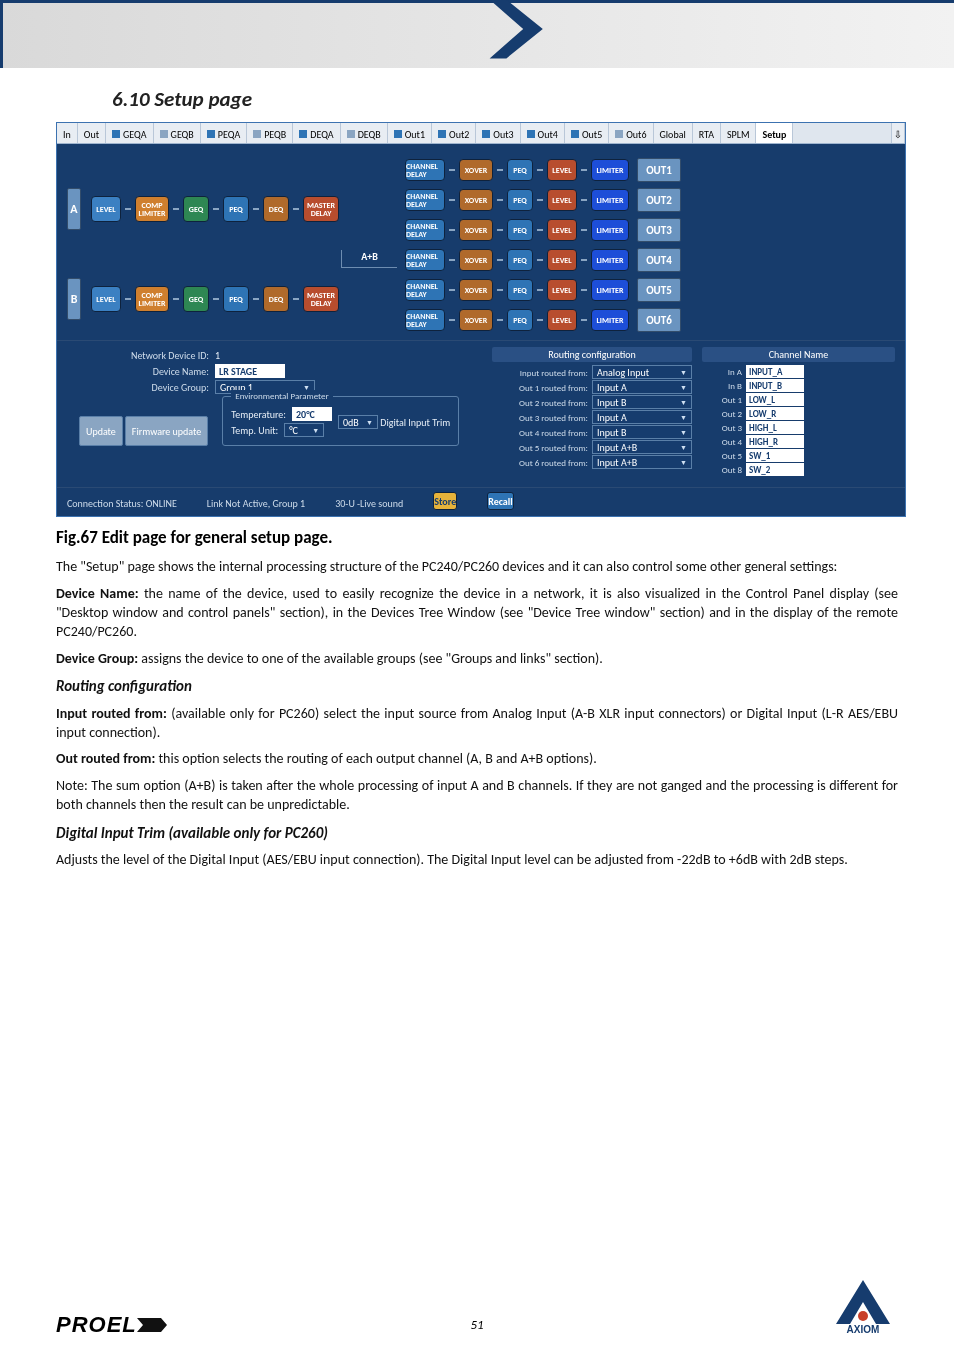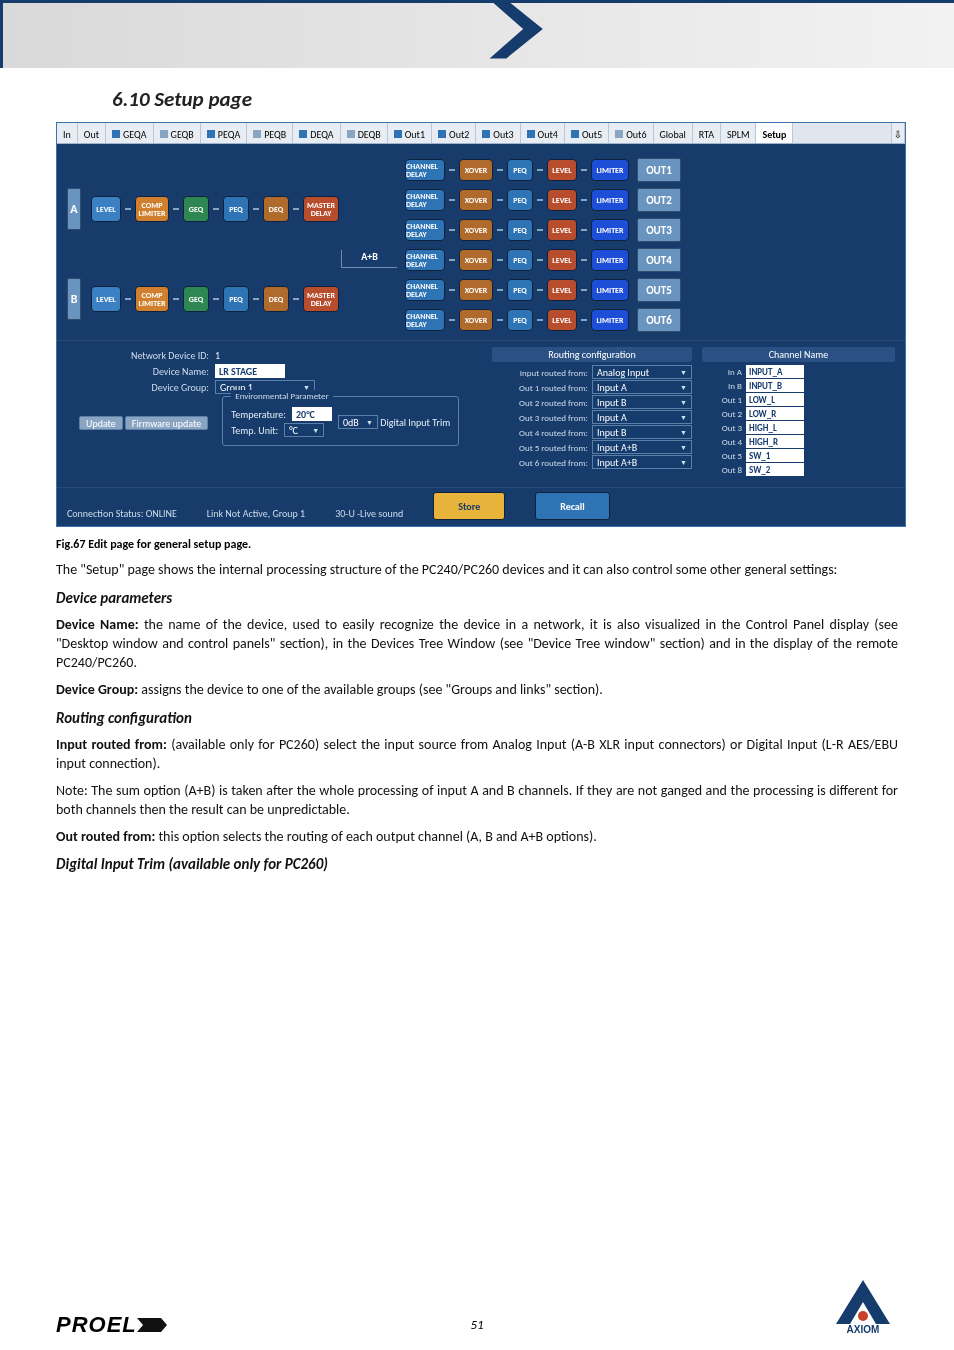--- a/index.html
+++ b/index.html
@@ -42,37 +42,37 @@
   .out-name{width:44px;height:24px;background:#6a94c0;border:1px solid #334d6b;color:#fff;font-weight:bold;font-size:11px;display:flex;align-items:center;justify-content:center;margin-left:4px;border-radius:2px;}
 
   .settings { background:#173c6c; color:#e4ecf5; font-size:10px; display:flex; padding:6px 10px 10px 22px; gap:10px; border-top:1px solid #2a4a74; }
   .s-left { flex:1; }
   .s-row { display:flex; align-items:center; gap:6px; margin:2px 0; }
   .s-label { width:130px; text-align:right; color:#cddbea; }
   .s-val { background:#fff; color:#163c6e; font-weight:bold; height:14px; min-width:70px; padding:0 4px; display:inline-flex; align-items:center; }
   .s-sel { background:#163c6e; border:1px solid #5a7fa8; color:#fff; height:14px; min-width:100px; padding:0 4px; display:inline-flex; align-items:center; justify-content:space-between; }
   .dd::after{content:"▼";font-size:7px;margin-left:4px;color:#cfe0f2;}
   .fw{display:flex;gap:2px;margin-top:20px;}
-  .fw .btn{background:#8aa5c2;color:#fff;border:1px solid #5a7fa8;height:14px;padding:0 6px;display:inline-flex;align-items:center;border-radius:2px;}
+  .fw .btn{background:#8aa5c2;color:#fff;border:1px solid #5a7fa8;height:30px;padding:0 6px;display:inline-flex;align-items:center;border-radius:2px;}
   .env-box{border:1px solid #5a7fa8;border-radius:3px;padding:8px 8px 6px 8px;margin-left:8px;position:relative;display:flex;gap:6px;align-items:center;text-align:right;}
   .env-box .legend{position:absolute;top:-7px;left:8px;background:#173c6c;padding:0 4px;font-size:9px;color:#cddbea;}
 
   .s-right{flex:1;display:flex;gap:10px;}
   .routing,.chnames{flex:1;}
   .panel-title{text-align:center;background:#2a5084;color:#fff;font-size:10px;padding:1px 0;margin-bottom:3px;border-radius:2px;}
   .r-row{display:flex;align-items:center;gap:4px;margin:1px 0;}
   .r-lbl{width:96px;text-align:right;font-size:9px;color:#cddbea;}
   .cv{background:#fff;color:#163c6e;font-weight:bold;height:13px;min-width:58px;padding:0 3px;display:inline-flex;align-items:center;font-size:9px;}
 
   .statusbar{background:#173c6c;color:#cddbea;font-size:10px;display:flex;align-items:flex-end;gap:30px;padding:4px 10px 6px 10px;border-top:1px solid #2a4a74;}
-  .sbtn{height:28px;padding:0 24px;border-radius:3px;border:1px solid #0e223d;font-weight:bold;display:inline-flex;align-items:center;font-size:10px;}
+  .sbtn{height:18px;padding:0 0;border-radius:3px;border:1px solid #0e223d;font-weight:bold;display:inline-flex;align-items:center;font-size:10px;}
   .sbtn.store{background:#e7b33a;color:#163c6e;}
   .sbtn.recall{background:#2e74b5;color:#fff;}
 
-  .caption{font-size:12px;font-weight:bold;margin:10px 8px 10px 56px;}
+  .caption{font-size:17px;font-weight:bold;margin:10px 8px 10px 56px;}
 
   .content { margin:0 56px 0 56px; font-size:14px; color:#111; text-align:justify; }
   .content p { margin:8px 0; line-height:1.35; }
   .h3i { font-style:italic; font-weight:bold; margin:14px 0 4px 0; font-size:15px; }
   .h3i .paren { font-style:italic; }
   .b{font-weight:bold;}
 
   .footer { position:absolute; bottom:12px; left:0; right:0; display:flex; justify-content:space-between; align-items:flex-end; padding:0 56px; }
   .proel{font-family:Arial Black,Arial,sans-serif;font-weight:900;font-size:22px;font-style:italic;letter-spacing:1px;display:flex;align-items:center;margin-top:14px;}
   .pagen{font-style:italic;font-size:13px;text-align:center;width:100%;position:absolute;left:0;bottom:18px;}
@@ -400,28 +400,28 @@
     <span>30-U -Live sound</span>
     <span class="sbtn store">Store</span>
     <span class="sbtn recall">Recall</span>
   </div>
 </div>
 
 <div class="caption">Fig.67 Edit page for general setup page.</div>
 
 <div class="content">
   <p>The "Setup" page shows the internal processing structure of the PC240/PC260 devices and it can also control some other general settings:</p>
-  <p class="h3i">Device parameters</p>
   <p><span class="b">Device Name:</span><span> the name of the device, used to easily recognize the device in a network, it is also visualized in the Control Panel display (see "Desktop window and control panels" section), in the Devices Tree Window (see "Device Tree window" section) and in the display of the remote PC240/PC260.</span></p>
   <p><span class="b">Device Group:</span><span> assigns the device to one of the available groups (see "Groups and links" section).</span></p>
   <p class="h3i">Routing configuration</p>
   <p><span class="b">Input routed from:</span><span> (available only for PC260) select the input source from Analog Input (A-B XLR input connectors) or Digital Input (L-R AES/EBU input connection).</span></p>
+  <p><span class="b">Out routed from:</span><span> this option selects the routing of each output channel (A, B and A+B options).</span></p>
   <p>Note: The sum option (A+B) is taken after the whole processing of input A and B channels. If they are not ganged and the processing is different for both channels then the result can be unpredictable.</p>
-  <p><span class="b">Out routed from:</span><span> this option selects the routing of each output channel (A, B and A+B options).</span></p>
   <p class="h3i"><span>Digital Input Trim </span><span class="paren">(available only for PC260)</span></p>
+  <p>Adjusts the level of the Digital Input (AES/EBU input connection). The Digital Input level can be adjusted from -22dB to +6dB with 2dB steps.</p>
 </div>
 
 <div class="pagen">51</div>
 <div class="footer">
   <div class="proel">
     <span>PROEL</span>
     <svg width="30" height="18" viewBox="0 0 30 18">
         <path d="M0 2 L24 2 L30 9 L24 16 L0 16 L6 9 Z" fill="#111"></path>
       </svg>
   </div>

